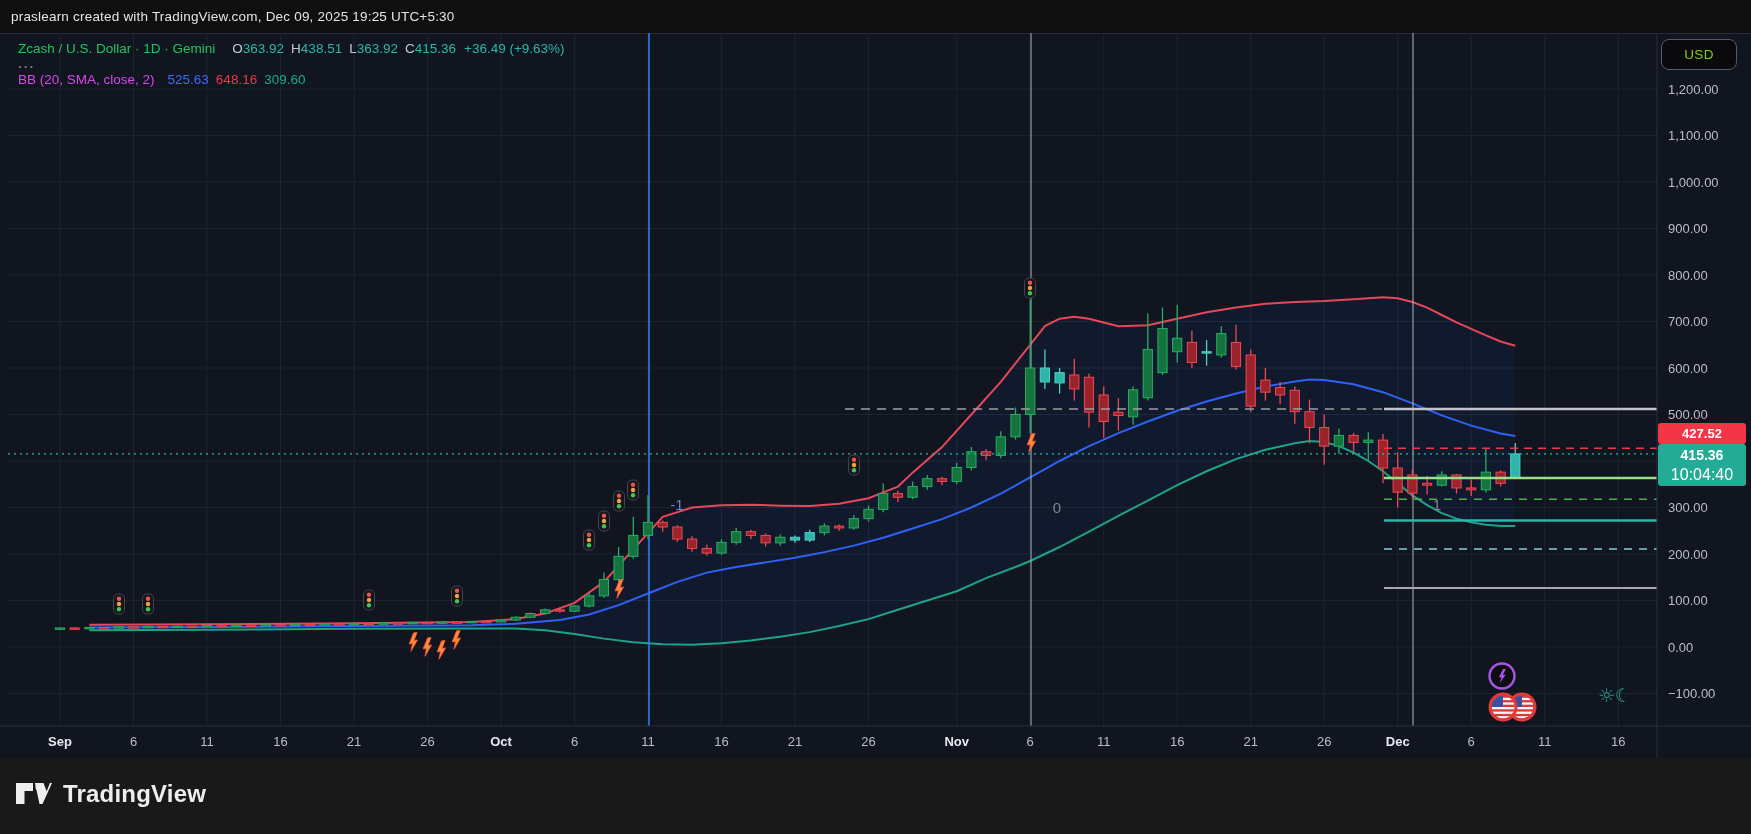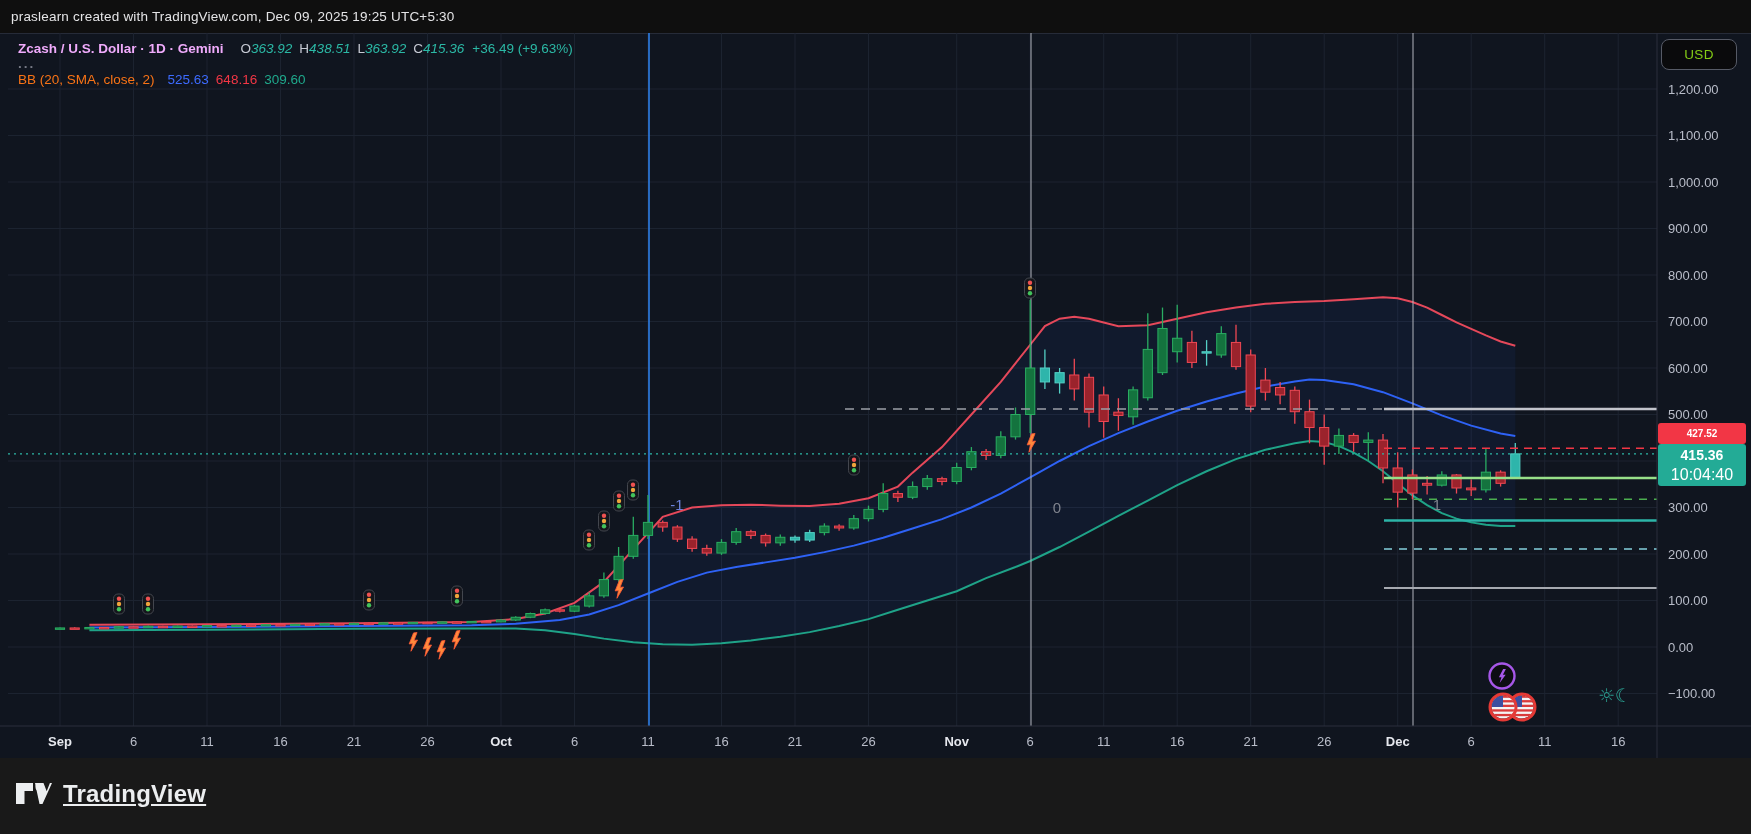--- a/index.html
+++ b/index.html
@@ -6,40 +6,40 @@
   body{width:1751px;height:834px;position:relative;overflow:hidden;
        font-family:"Liberation Sans",sans-serif;-webkit-font-smoothing:antialiased;}
   .topbar{position:absolute;left:0;top:0;width:1751px;height:33px;background:#0f0f0f;
           color:#e4e4e6;font-size:13.5px;line-height:33px;padding-left:11px;box-sizing:border-box;
           letter-spacing:.2px;}
   .chartbg{position:absolute;left:0;top:33px;width:1751px;height:725px;background:#10151f;
            border-top:1px solid #262b38;}
   #chartsvg{position:absolute;left:0;top:33px;}
   .legend{position:absolute;left:18px;top:40px;color:#d7dbe4;font-size:13.5px;z-index:5;}
   .legend .row1 span{vertical-align:middle;}
-  .lg-title{color:#f0abfc;margin-right:10px;font-weight:bold;}
+  .lg-title{color:#22c55e;margin-right:10px;}
   .lg-k{color:#c6cad4;margin-left:7px;}
-  .lg-v{color:#2bb8a5;font-style:italic;}
+  .lg-v{color:#2bb8a5;}
   .lg-chg{color:#2bb8a5;margin-left:8px;}
   .lg-more{color:#787b86;font-weight:bold;letter-spacing:2px;line-height:10px;margin:3px 0 2px 0;}
   .lg-bb{margin-top:3px;}
-  .lg-bbname{color:#f97316;margin-right:6px;margin-top:8px;}
+  .lg-bbname{color:#d946ef;margin-right:6px;margin-top:8px;}
   .lg-bbv{margin-left:7px;}
   .usd-btn{position:absolute;left:1661px;top:39px;width:76px;height:31px;background:#0a0a0c;
            border:1.5px solid #565a66;border-radius:8px;color:#84cc16;font-size:13.5px;
            text-align:center;line-height:29px;box-sizing:border-box;letter-spacing:.4px;z-index:6;}
   .badge{position:absolute;left:1658px;width:88px;color:#fff;text-align:center;border-radius:3px;z-index:6;}
-  .badge-alert{top:423px;height:21px;background:#f23645;font-size:10px;font-weight:bold;line-height:21px;}
+  .badge-alert{top:423px;height:21px;background:#f23645;font-size:13px;font-weight:bold;line-height:21px;}
   .badge-last{top:444px;height:42px;background:#23a torino}
   .badge-last{top:444px;height:42px;background:#23ab96;}
   .badge-last .p{font-size:14px;font-weight:bold;line-height:22px;}
   .badge-last .t{font-size:16px;line-height:17px;}
   .footer{position:absolute;left:0;top:758px;width:1751px;height:76px;background:#191919;}
   .brand{position:absolute;left:15px;top:22px;display:flex;align-items:center;color:#eceef0;}
-  .brand-text{font-size:24px;font-weight:bold;margin-left:10px;letter-spacing:.2px;text-decoration:underline;}
+  .brand-text{font-size:24px;font-weight:bold;margin-left:10px;letter-spacing:.2px;}
 </style>
 </head>
 <body>
 
 <div class="topbar">
   <span>praslearn created with TradingView.com, Dec 09, 2025 19:25 UTC+5:30</span>
 </div>
 
 <div class="chartbg"></div>
 <svg id="chartsvg" width="1751" height="725">

